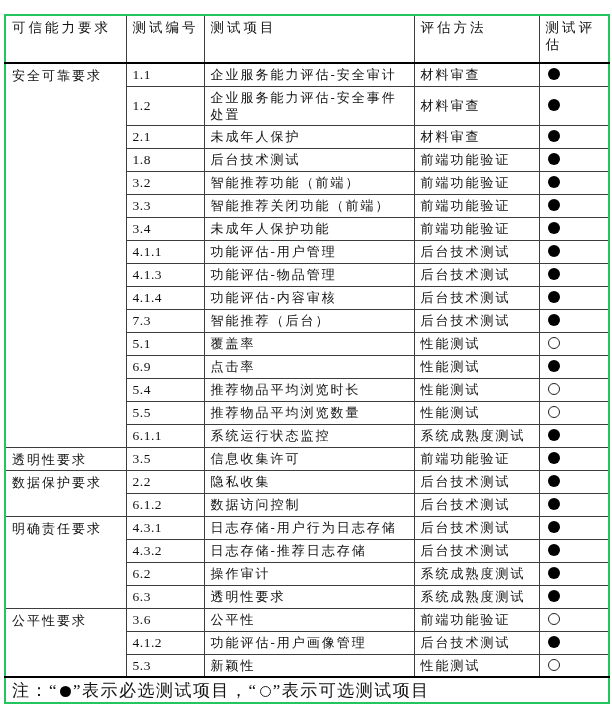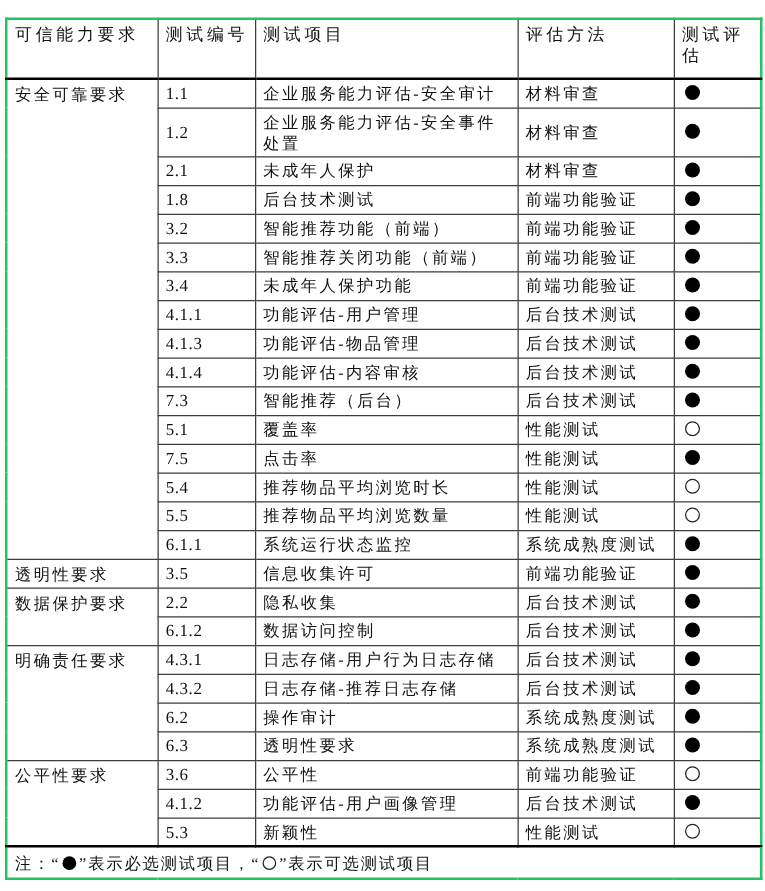--- a/index.html
+++ b/index.html
@@ -61,21 +61,21 @@
     border-radius: 50%;
     vertical-align: -1px;
   }
   .dot.filled { background: #000000; }
   .dot.empty { background: transparent; border: 1.5px solid #222222; }
   .dot.inline { width: 11px; height: 11px; margin: 0 2px; vertical-align: -1px; }
   tr.note-row td {
     border-top: 2px solid #000000;
     height: 26px;
     letter-spacing: 1.5px;
-    font-size: 13px;
+    font-size: 17px;
   }
 </style>
 </head>
 <body>
 
 <div class="page">
   <table class="doc-table">
     <colgroup>
       <col style="width:121px">
       <col style="width:78px">
@@ -160,21 +160,21 @@
           <td class="zh">后台技术测试</td>
           <td class="marker-cell"><span class="dot filled"></span></td>
         </tr>
         <tr>
           <td class="id-cell">5.1</td>
           <td class="zh">覆盖率</td>
           <td class="zh">性能测试</td>
           <td class="marker-cell"><span class="dot empty"></span></td>
         </tr>
         <tr>
-          <td class="id-cell">7.5</td>
+          <td class="id-cell">6.9</td>
           <td class="zh">点击率</td>
           <td class="zh">性能测试</td>
           <td class="marker-cell"><span class="dot filled"></span></td>
         </tr>
         <tr>
           <td class="id-cell">5.4</td>
           <td class="zh">推荐物品平均浏览时长</td>
           <td class="zh">性能测试</td>
           <td class="marker-cell"><span class="dot empty"></span></td>
         </tr>

